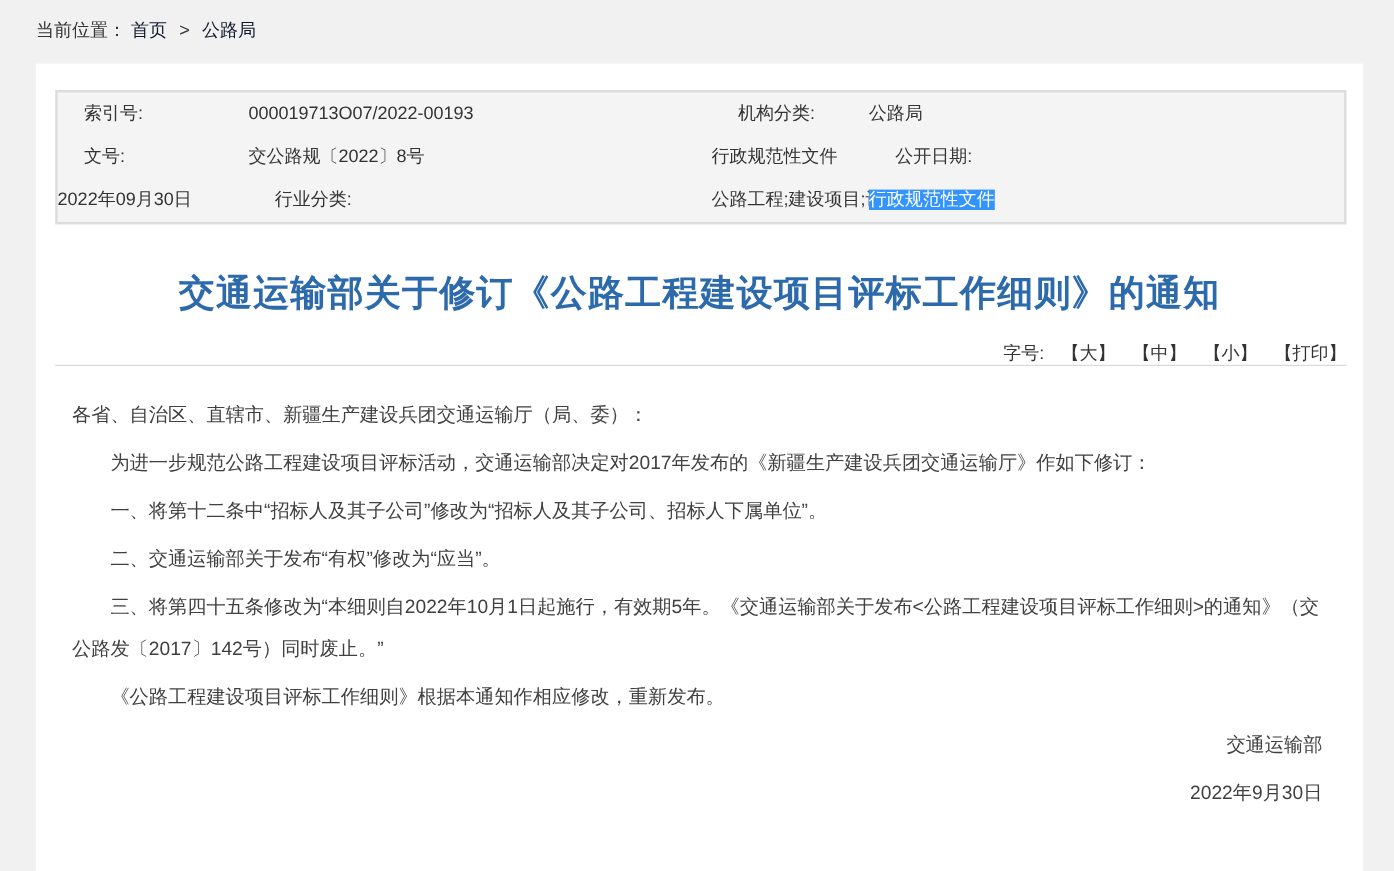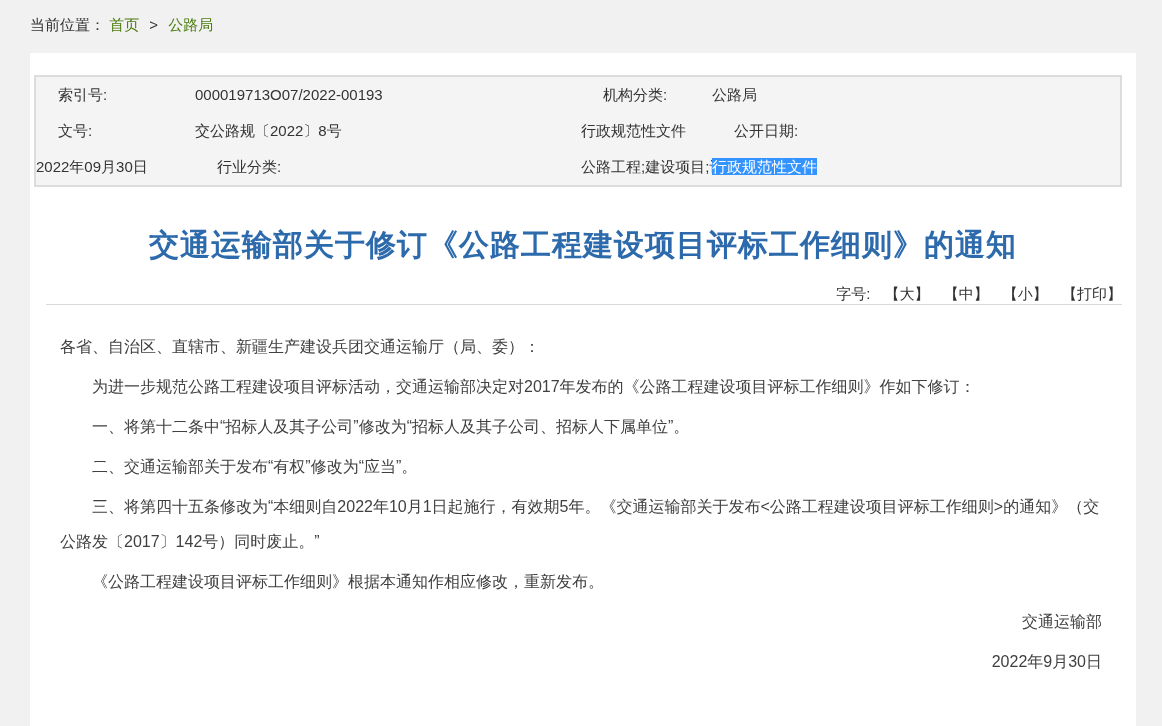--- a/index.html
+++ b/index.html
@@ -10,35 +10,35 @@
   .page { width:1162px; height:726px; overflow:hidden; background:#f1f1f1; }
 
   
   .breadcrumb {
     box-sizing:border-box;
     height:53px;
     padding:16px 0 0 30px;
     font-size:15px;
     color:#333;
   }
-  .breadcrumb a { color:#4d7c0f; text-decoration:none; }
+  .breadcrumb a { color:#0f172a; text-decoration:none; }
   .breadcrumb .sep { margin:0 6px; }
 
   
   .content-box {
     box-sizing:border-box;
     margin:0 26px 0 30px;
     background:#ffffff;
     min-height:673px;
     padding-top:22px;
   }
 
   
   .meta-table {
-    margin:0 14px 0 4px;
+    margin:0 14px 0 16px;
     background:#f4f4f4;
     border:2px solid #dcdcdc;
     display:grid;
     grid-template-columns:159px 386px 131px 1fr;
   }
   .meta-cell {
     height:36px;
     line-height:36px;
     font-size:15px;
     color:#333;
@@ -121,21 +121,21 @@
     <div class="toolbar-wrap">
       <span>字号:</span>
       <a href="#">【大】</a>
       <a href="#">【中】</a>
       <a href="#">【小】</a>
       <a href="#">【打印】</a>
     </div>
 
     <div class="article-body">
       <p>各省、自治区、直辖市、新疆生产建设兵团交通运输厅（局、委）：</p>
-      <p class="indent">为进一步规范公路工程建设项目评标活动，交通运输部决定对2017年发布的《公路工程建设项目评标工作细则》作如下修订：</p>
+      <p class="indent">为进一步规范公路工程建设项目评标活动，交通运输部决定对2017年发布的《新疆生产建设兵团交通运输厅》作如下修订：</p>
       <p class="indent">一、将第十二条中“招标人及其子公司”修改为“招标人及其子公司、招标人下属单位”。</p>
       <p class="indent">二、交通运输部关于发布“有权”修改为“应当”。</p>
       <p class="indent">三、将第四十五条修改为“本细则自2022年10月1日起施行，有效期5年。《交通运输部关于发布&lt;公路工程建设项目评标工作细则&gt;的通知》（交公路发〔2017〕142号）同时废止。”</p>
       <p class="indent">《公路工程建设项目评标工作细则》根据本通知作相应修改，重新发布。</p>
       <p class="sign">交通运输部</p>
       <p class="sign">2022年9月30日</p>
     </div>
 
   </div>
 </div>

